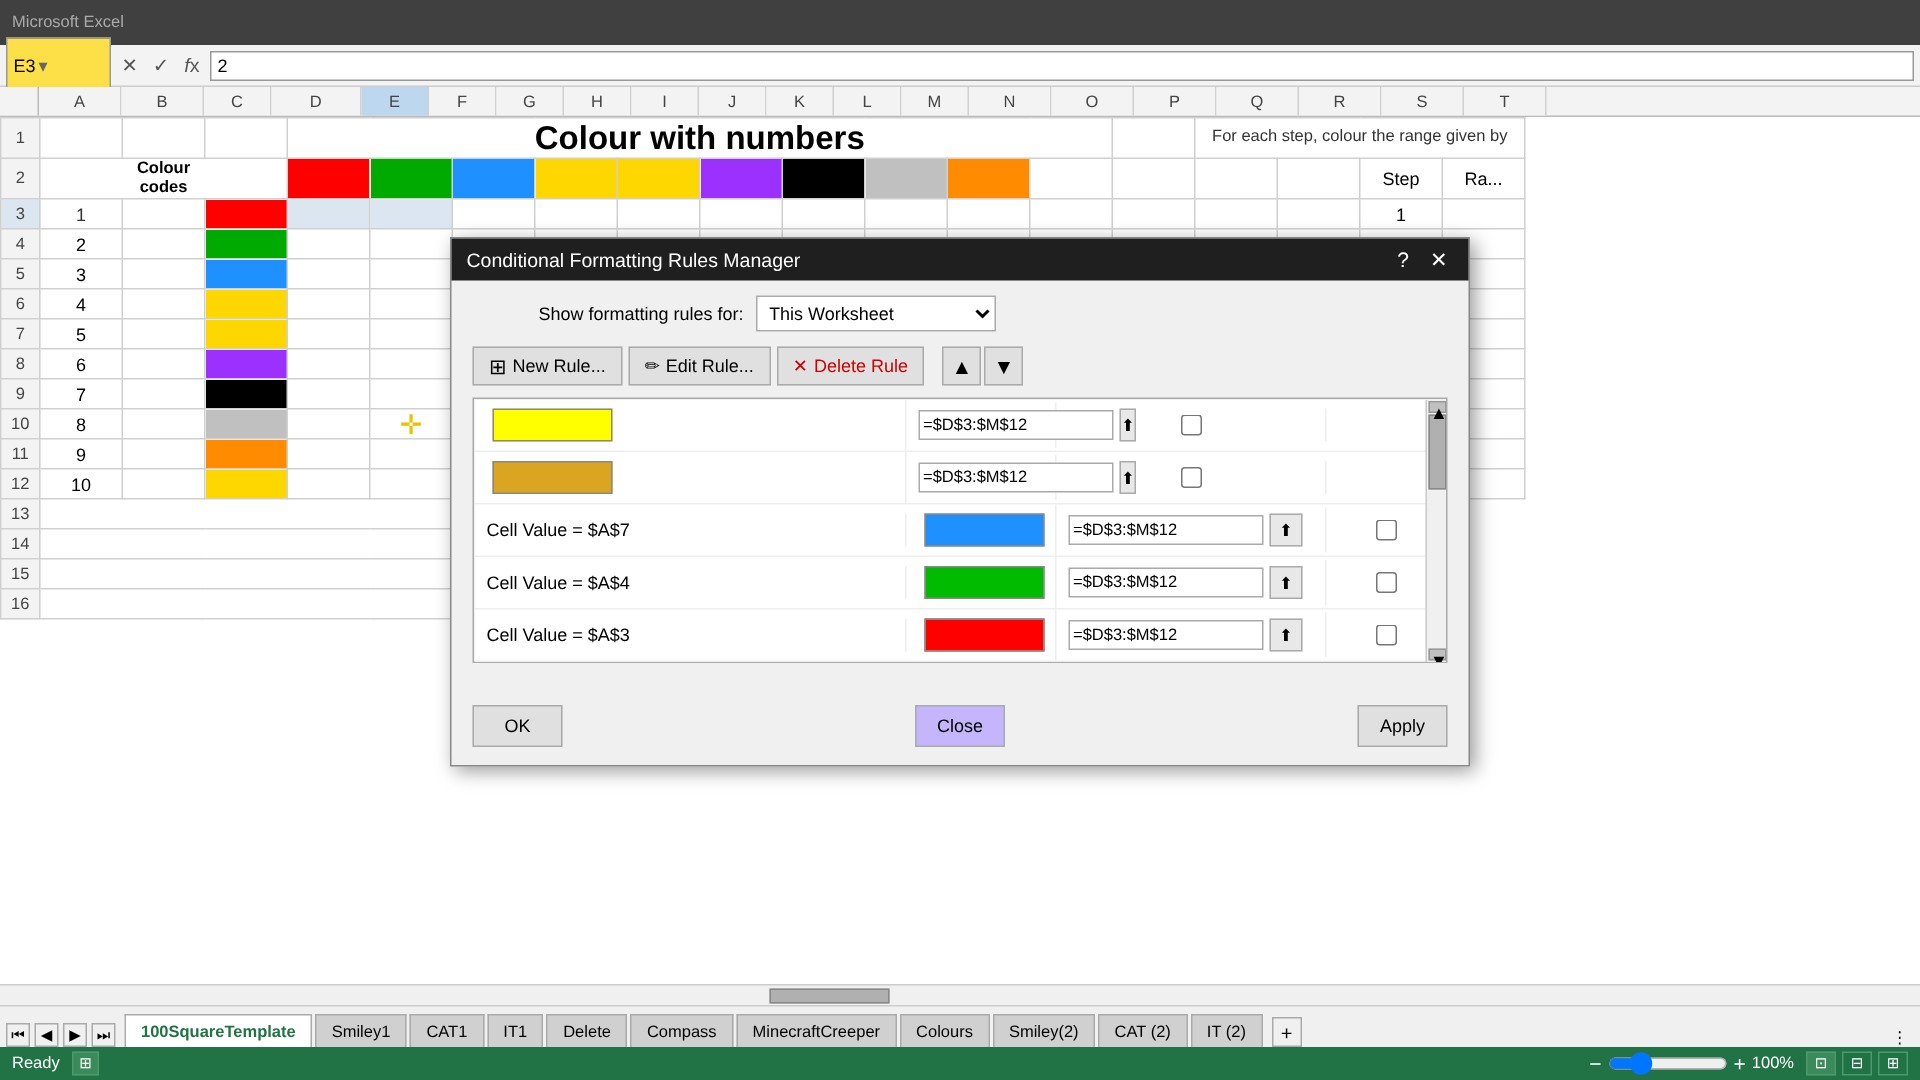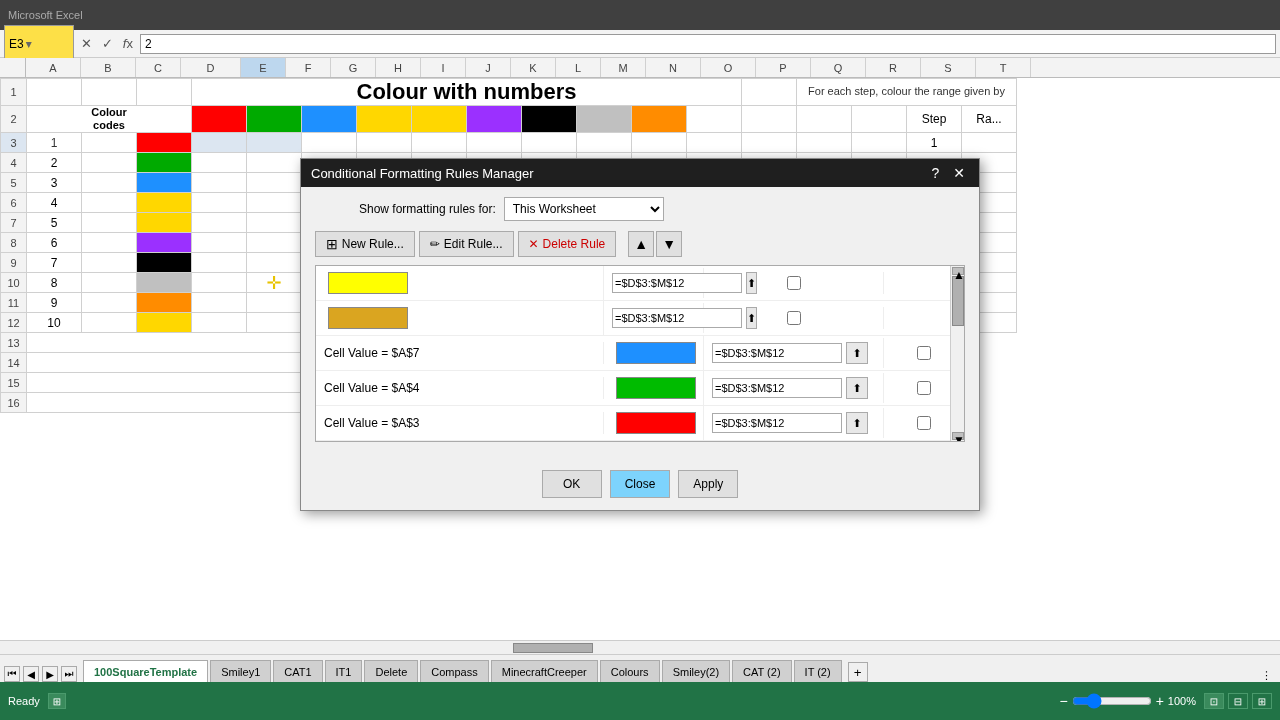--- a/index.html
+++ b/index.html
@@ -136,21 +136,21 @@
     
     .title-cell {
       font-size: 22px;
       font-weight: bold;
       text-align: center;
     }
 
     
     .status-bar {
       background: #217346;
-      height: 38px;
+      height: 22px;
       display: flex;
       align-items: center;
       padding: 0 8px;
       color: #fff;
       font-size: 11px;
       justify-content: space-between;
     }
 
     
     .sheet-tabs-bar {
@@ -346,28 +346,28 @@
       justify-content: center;
     }
     .cf-checkbox {
       width: 14px;
       height: 14px;
     }
 
     
     .cf-footer {
       display: flex;
-      justify-content: center;
+      justify-content: space-between;
       gap: 8px;
       padding: 8px 14px 12px;
     }
     .cf-footer-btn {
       height: 28px;
       min-width: 60px;
-      background: #7dd3fc;
+      background: #c4b5fd;
       border: 1px solid #aaa;
       font-size: 12px;
       cursor: pointer;
       padding: 0 14px;
     }
     .cf-footer-btn.ok-btn {
       background: #e0e0e0;
     }
     .cf-footer-btn.apply-btn {
       background: #e0e0e0;

